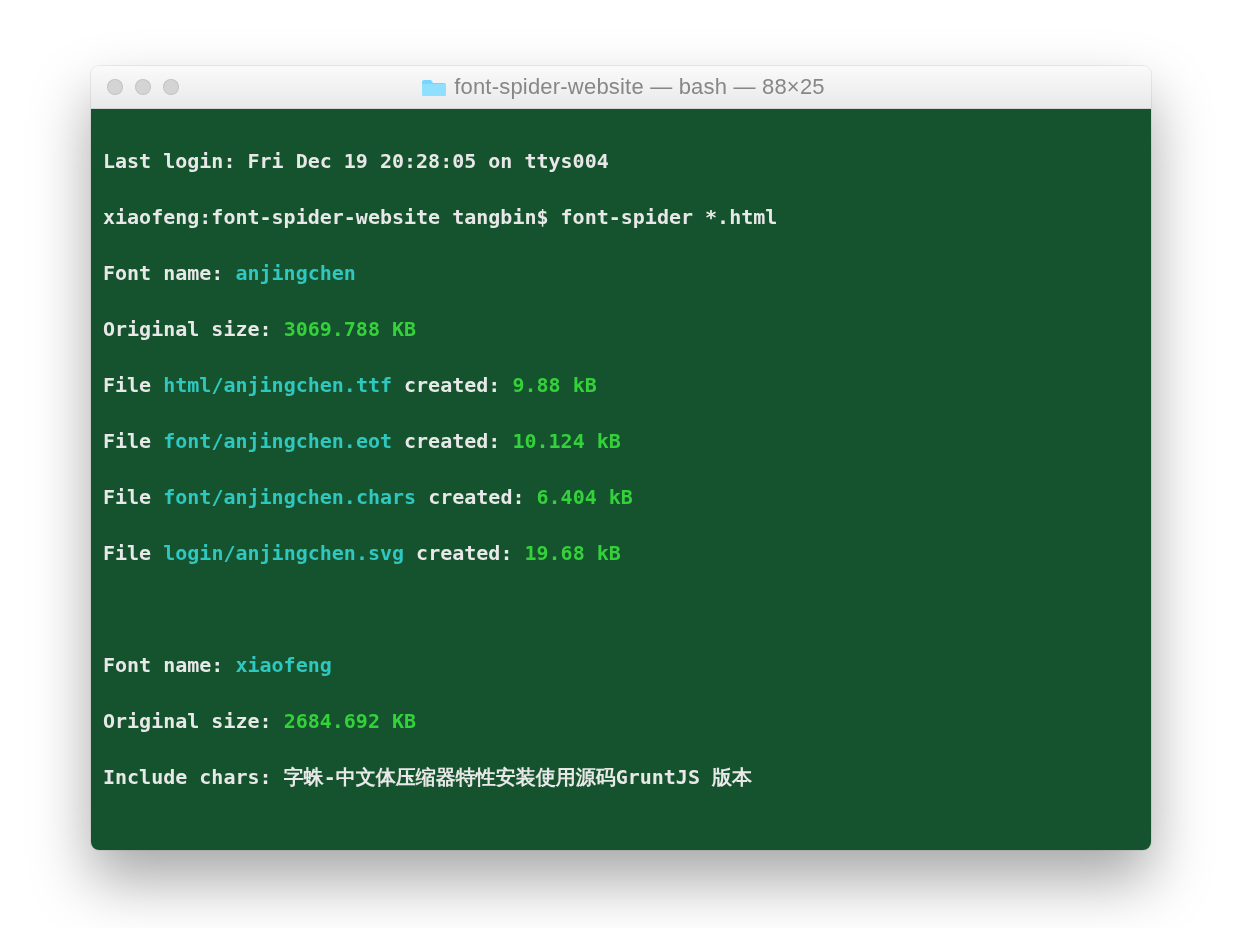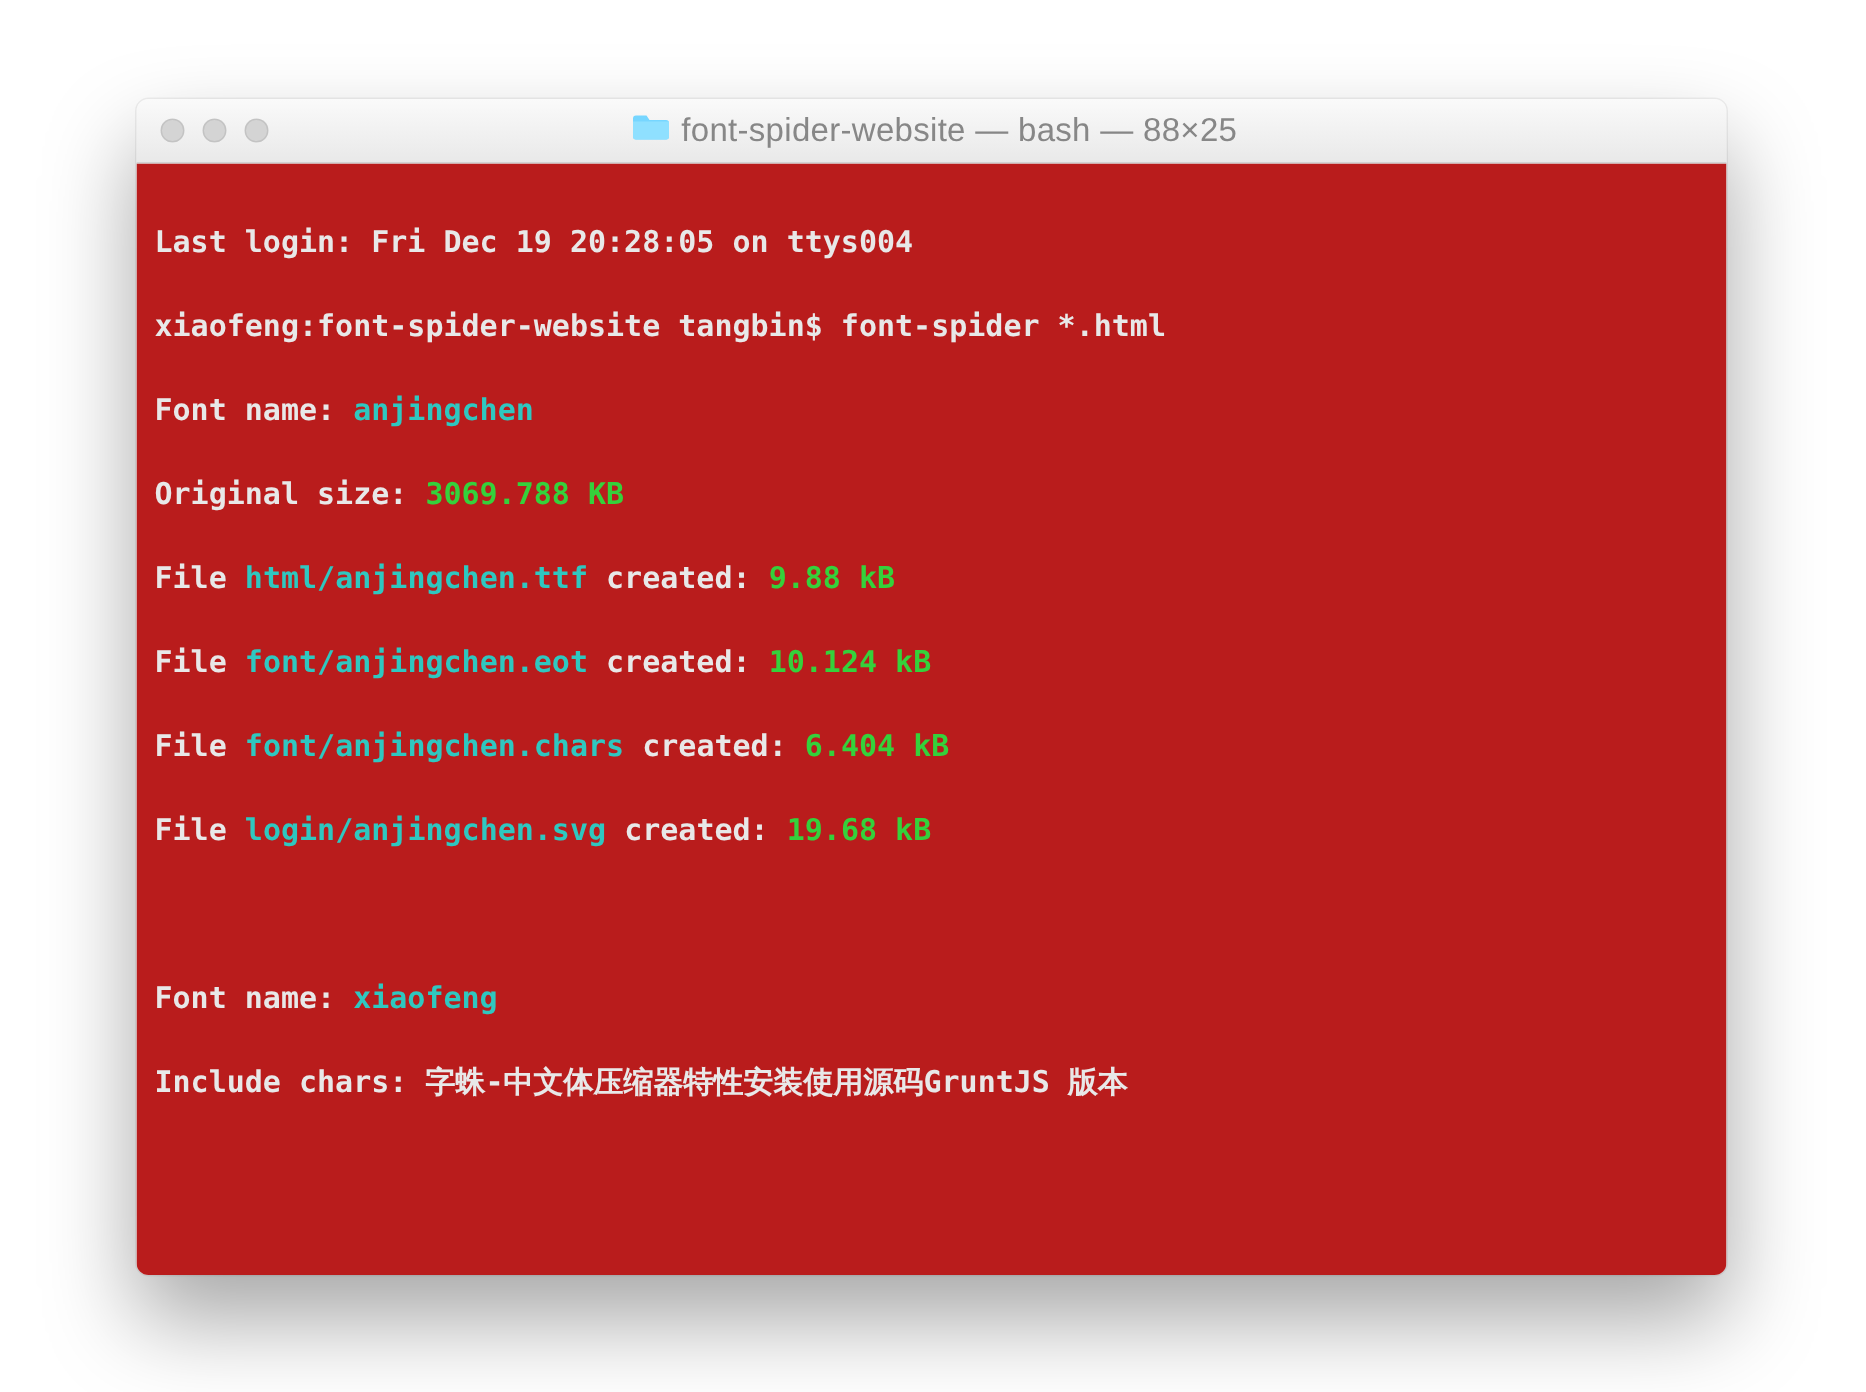--- a/index.html
+++ b/index.html
@@ -39,31 +39,32 @@
     height: 16px;
     border-radius: 50%;
     background: #d4d4d4;
     box-shadow: inset 0 0 0 1px rgba(0,0,0,0.08);
   }
   .title-wrap {
     position: absolute;
     left: 5px; right: 0;
     display: flex;
     justify-content: center;
+    align-items: center;
     gap: 8px;
     pointer-events: none;
   }
   .folder-icon svg { display: block; }
   .title-text {
     color: #878787;
     font-size: 22px;
     letter-spacing: 0.2px;
   }
   .terminal {
-    background: #b91c1c;
+    background: #14532d;
     color: #e6e6e6;
     height: calc(100% - 42px);
     padding: 10px 12px;
     font-family: "Menlo", "Monaco", "Consolas", monospace;
     font-size: 20px;
     line-height: 28px;
     font-weight: 600;
     white-space: pre;
     overflow: hidden;
   }
@@ -97,20 +98,21 @@
 <span class="line"><span class="white">Last login: Fri Dec 19 20:28:05 on ttys004</span></span>
 <span class="line"><span class="white">xiaofeng:font-spider-website tangbin$ </span><span class="white">font-spider *.html</span></span>
 <span class="line"><span class="white">Font name: </span><span class="cyan">anjingchen</span></span>
 <span class="line"><span class="white">Original size: </span><span class="green">3069.788 KB</span></span>
 <span class="line"><span class="white">File </span><span class="cyan">html/anjingchen.ttf</span><span class="white"> created: </span><span class="green">9.88 kB</span></span>
 <span class="line"><span class="white">File </span><span class="cyan">font/anjingchen.eot</span><span class="white"> created: </span><span class="green">10.124 kB</span></span>
 <span class="line"><span class="white">File </span><span class="cyan">font/anjingchen.chars</span><span class="white"> created: </span><span class="green">6.404 kB</span></span>
 <span class="line"><span class="white">File </span><span class="cyan">login/anjingchen.svg</span><span class="white"> created: </span><span class="green">19.68 kB</span></span>
 <span class="line"> </span>
 <span class="line"><span class="white">Font name: </span><span class="cyan">xiaofeng</span></span>
+<span class="line"><span class="white">Original size: </span><span class="green">2684.692 KB</span></span>
 <span class="line"><span class="white">Include chars: </span><span class="white">字蛛-中文体压缩器特性安装使用源码GruntJS 版本</span></span>
 
 
 
 
 
 
   </div>
 </div>
 

